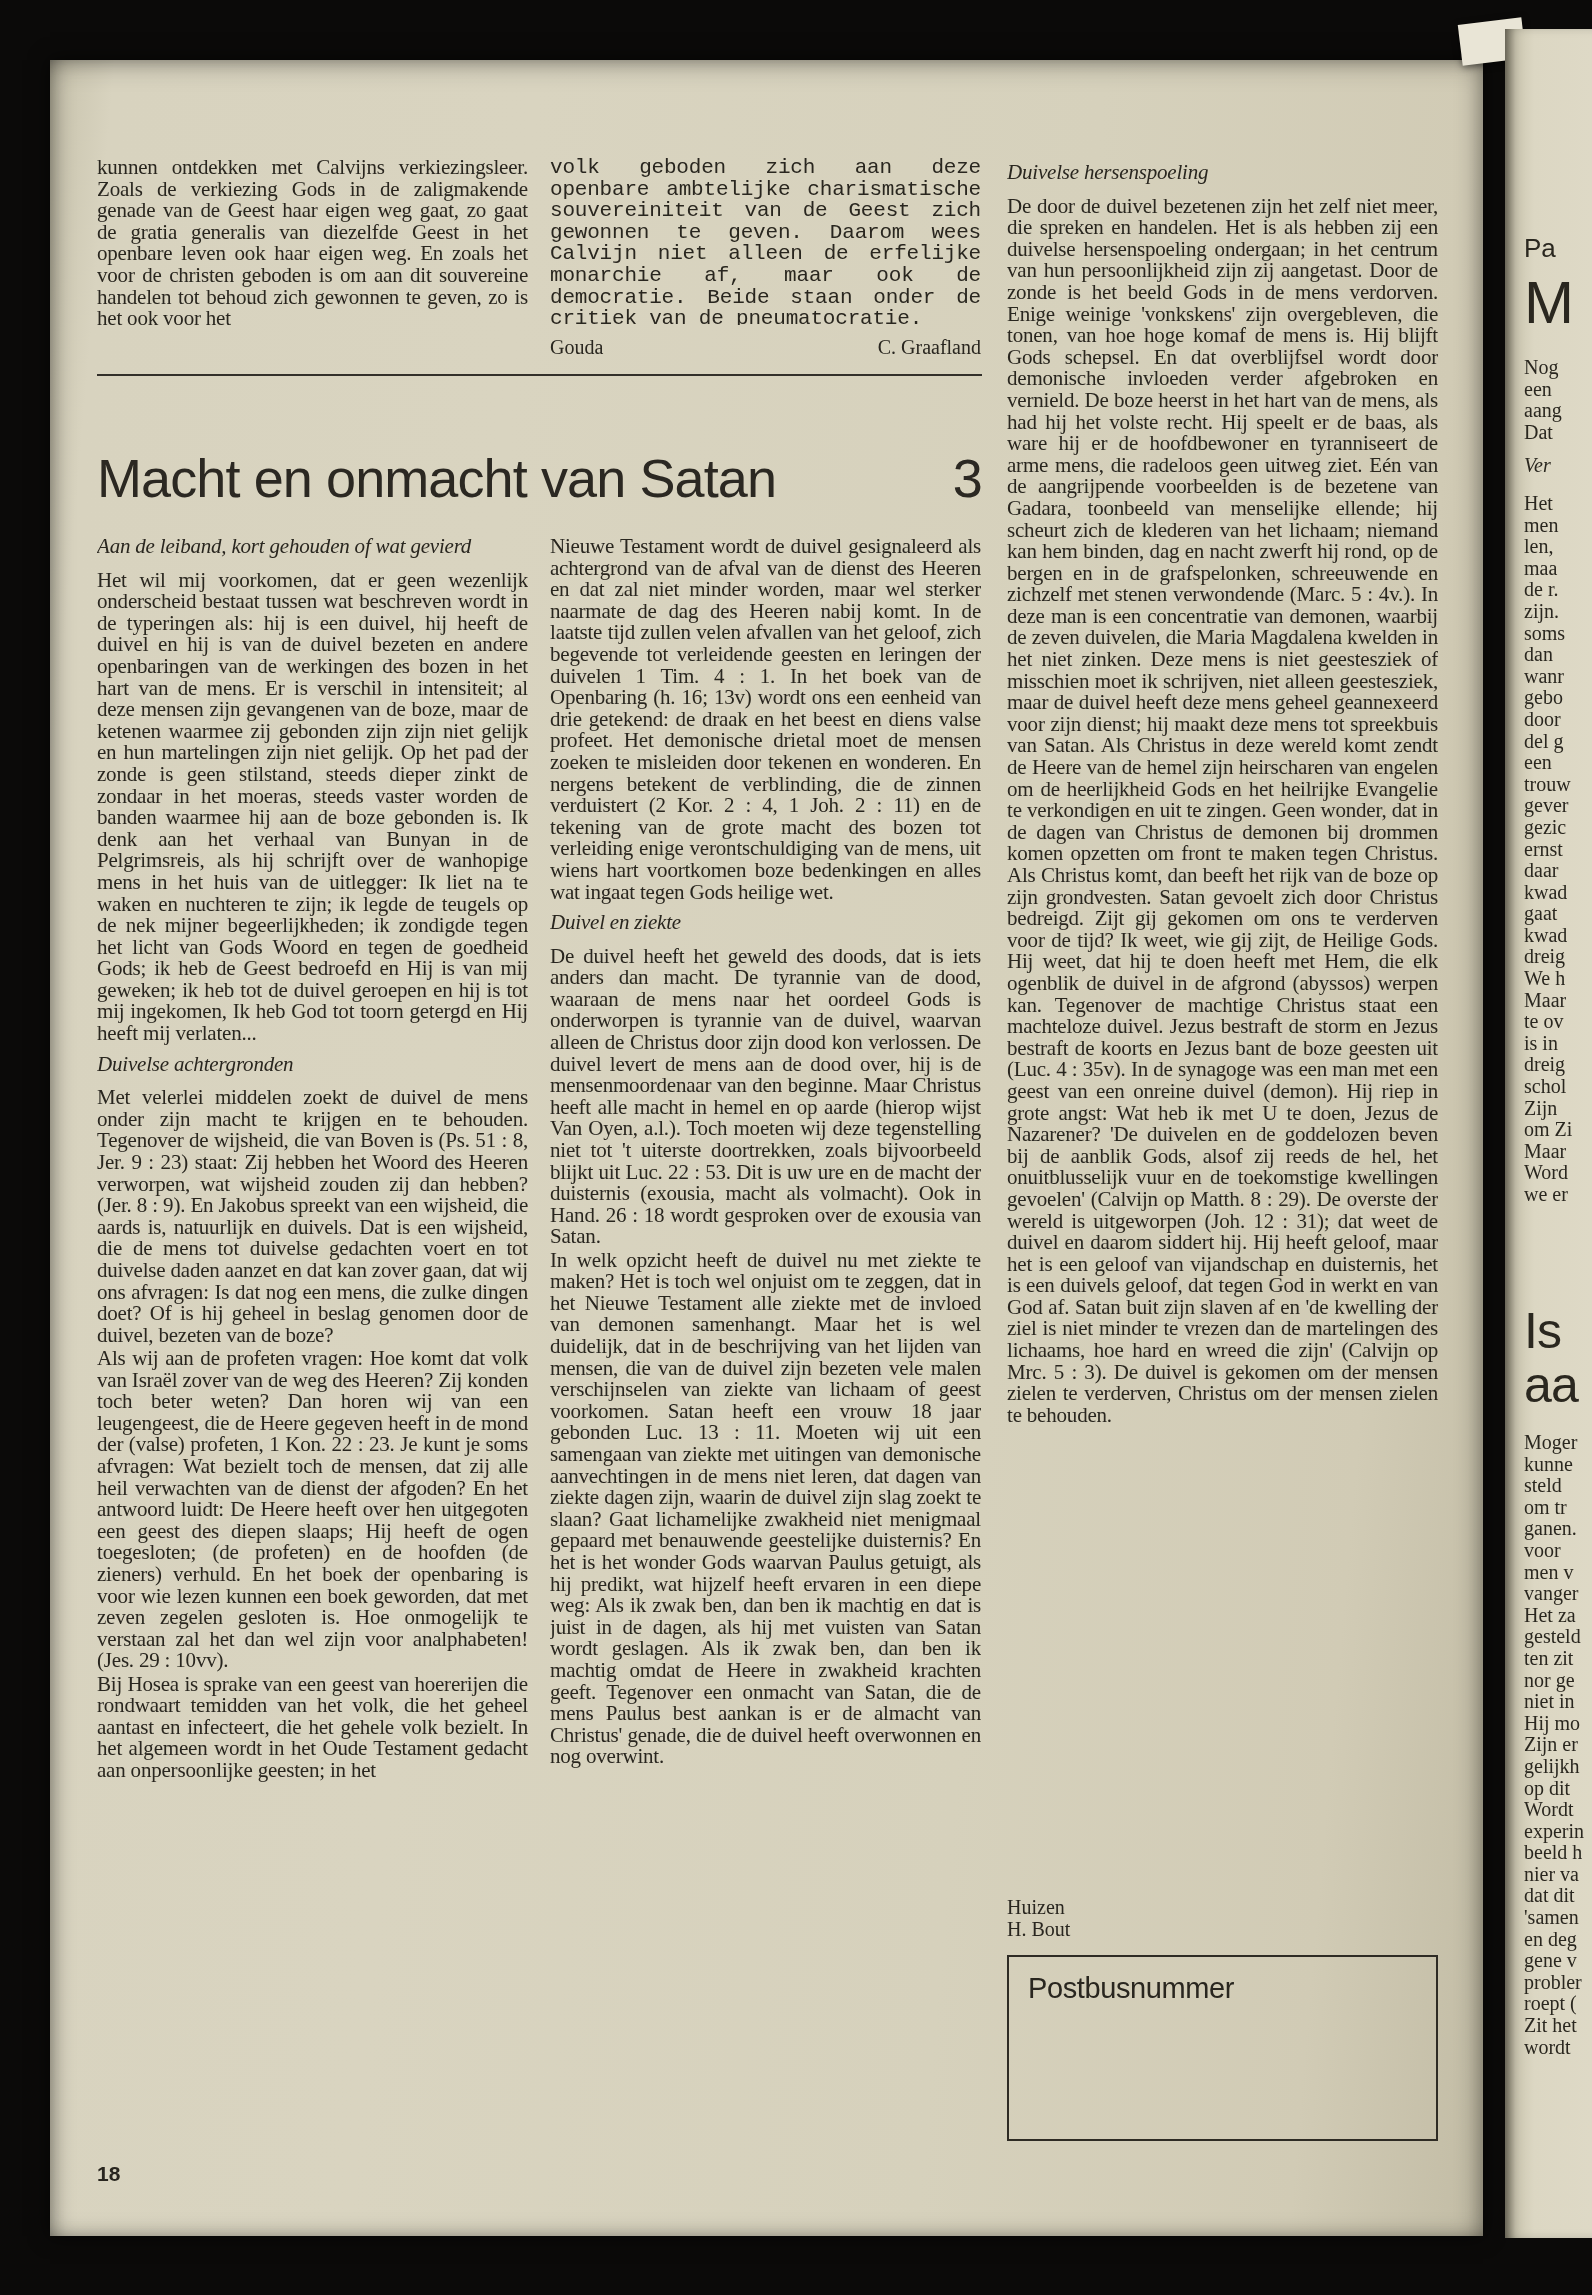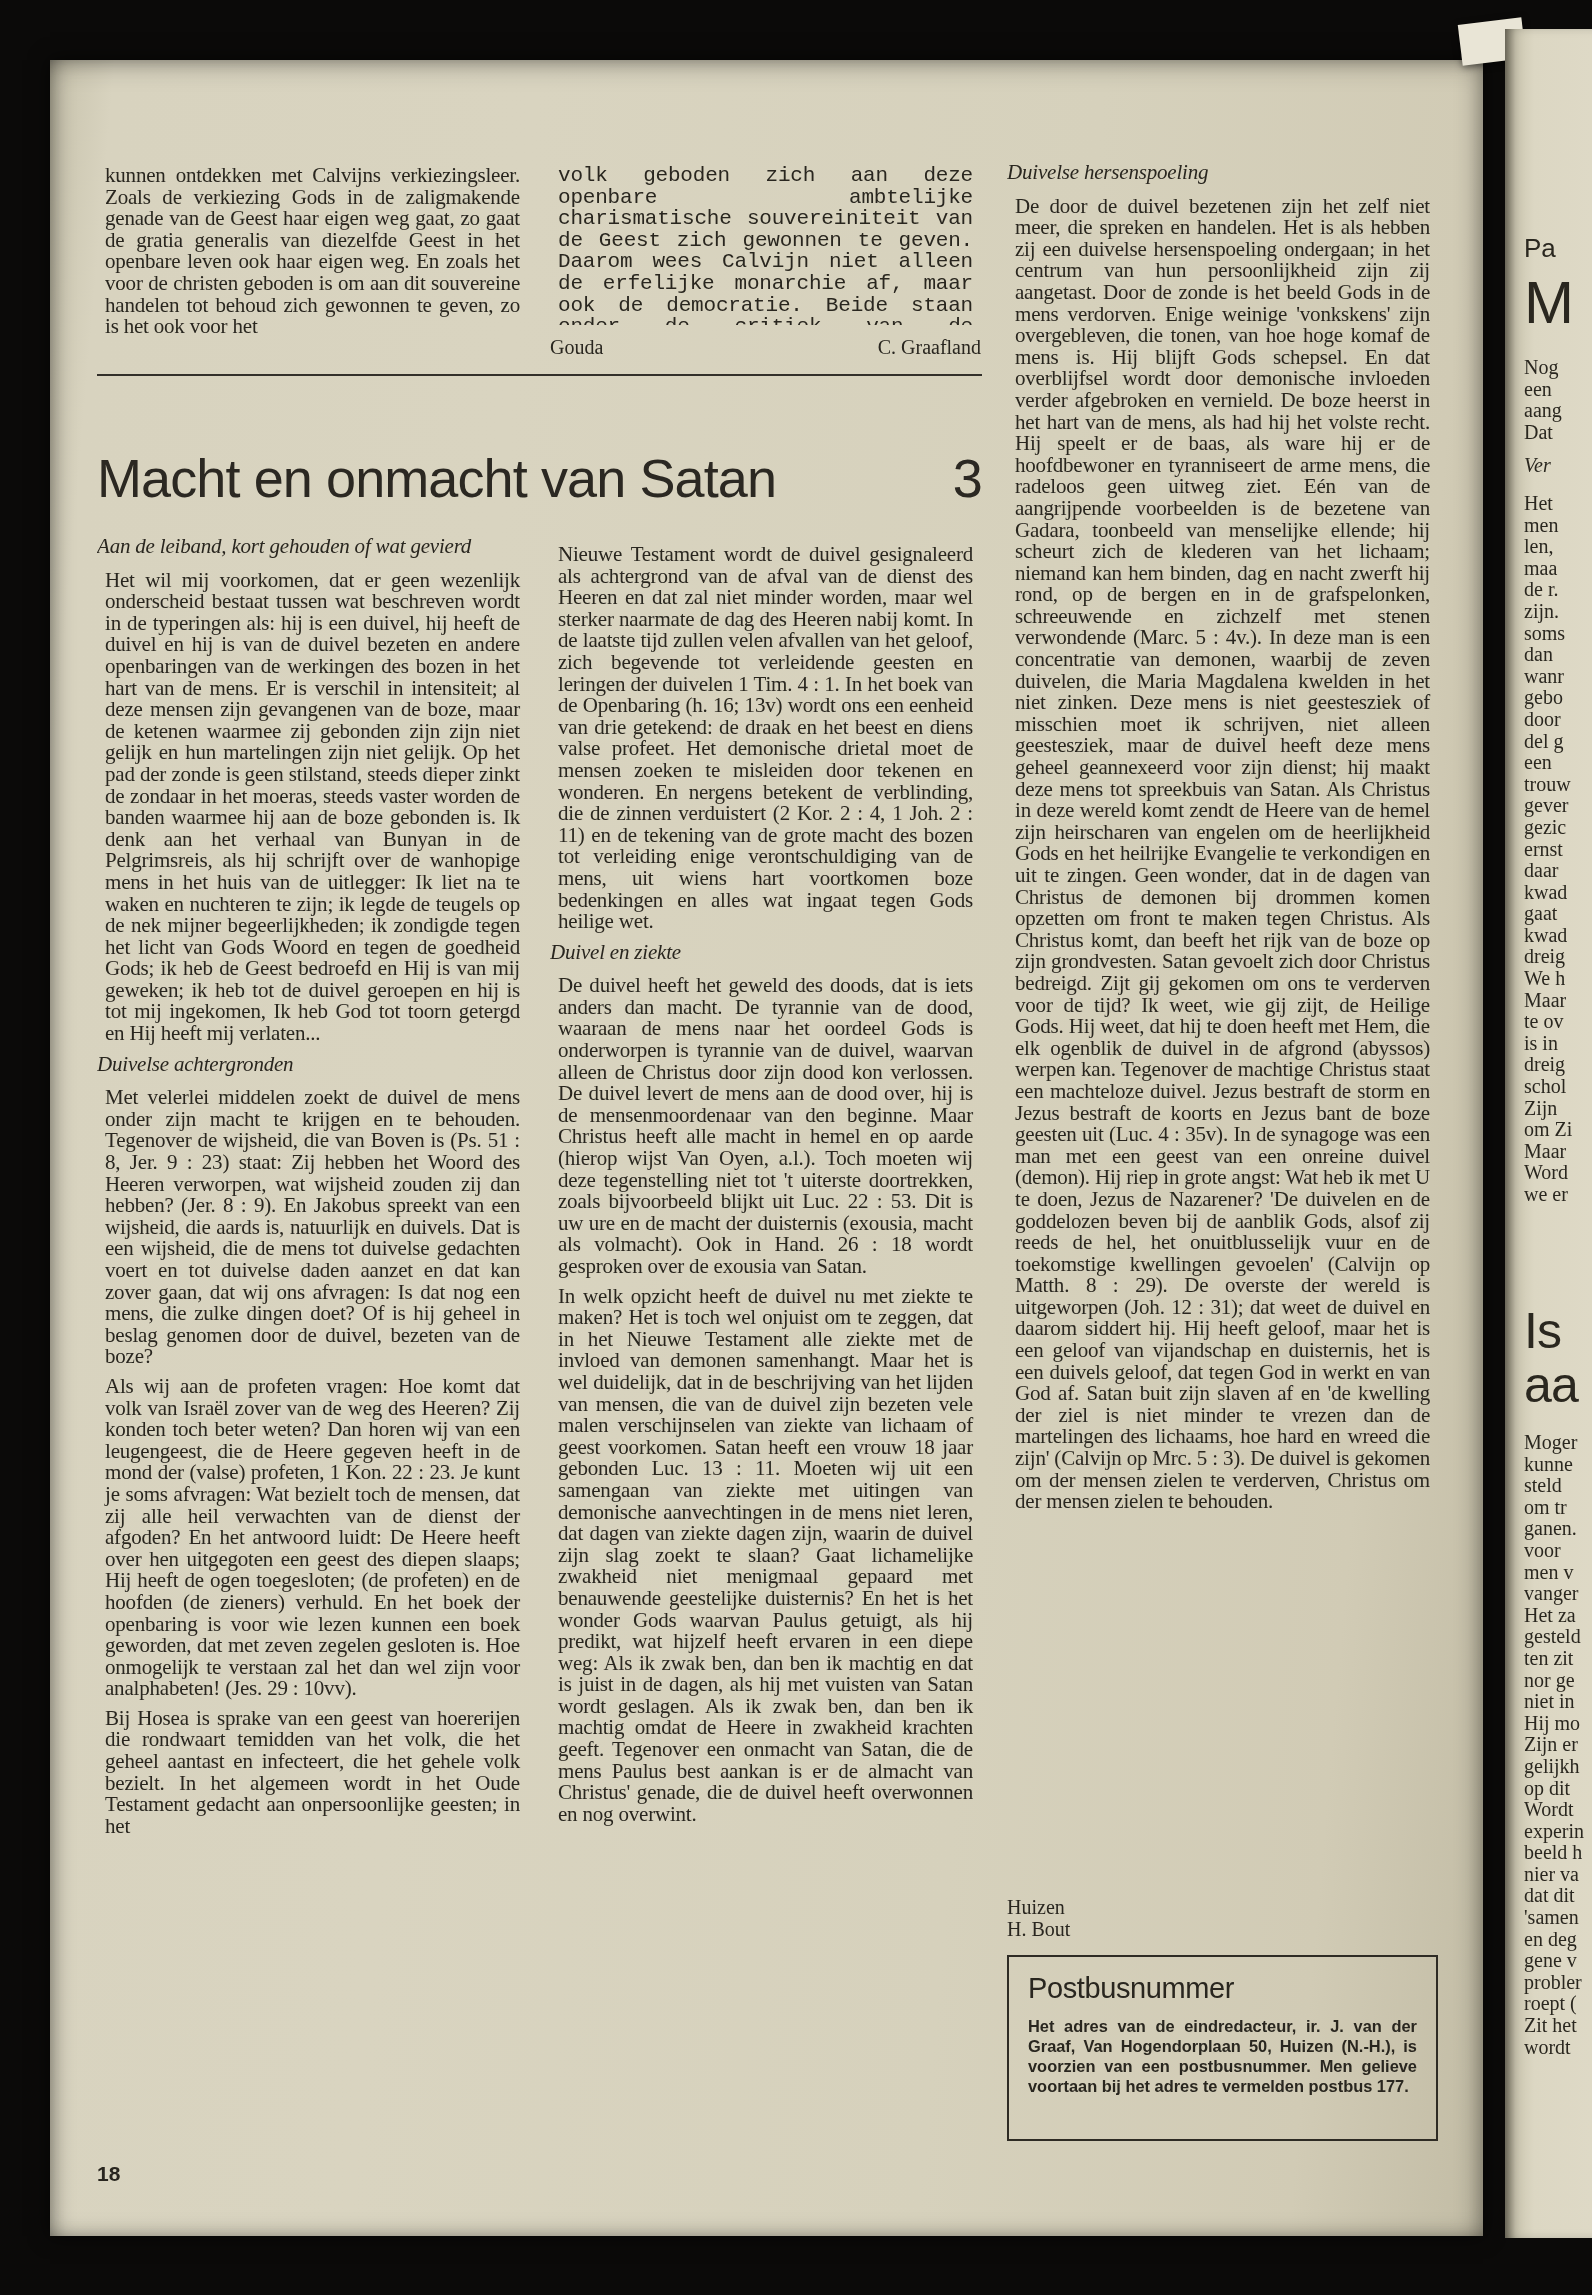--- a/index.html
+++ b/index.html
@@ -26,21 +26,21 @@
     color: #29261f;
   }
 
   .col {
     position: absolute; width: 431px;
     font-size: 21px; line-height: 21.6px;
     text-align: justify;
     overflow: hidden;
     letter-spacing: -0.2px;
   }
-  .col p { margin: 8px; }
+  .col p { margin: 0; }
   .col p + p { margin-top: 1.7px; }
 
   .subhead {
     font-style: italic;
     margin: 0 0 12px 0;
     text-align: left;
   }
   .subhead.mt { margin-top: 9px; }
 
   .tcol1 { left: 47px;  top: 97px; height: 207px; }
@@ -168,21 +168,20 @@
     <div class="subhead">Duivelse hersenspoeling</div>
     <p>De door de duivel bezetenen zijn het zelf niet meer, die spreken en handelen. Het is als hebben zij een duivelse hersenspoeling ondergaan; in het centrum van hun persoonlijkheid zijn zij aangetast. Door de zonde is het beeld Gods in de mens verdorven. Enige weinige 'vonkskens' zijn overgebleven, die tonen, van hoe hoge komaf de mens is. Hij blijft Gods schepsel. En dat overblijfsel wordt door demonische invloeden verder afgebroken en vernield. De boze heerst in het hart van de mens, als had hij het volste recht. Hij speelt er de baas, als ware hij er de hoofdbewoner en tyranniseert de arme mens, die radeloos geen uitweg ziet. Eén van de aangrijpende voorbeelden is de bezetene van Gadara, toonbeeld van menselijke ellende; hij scheurt zich de klederen van het lichaam; niemand kan hem binden, dag en nacht zwerft hij rond, op de bergen en in de grafspelonken, schreeuwende en zichzelf met stenen verwondende (Marc. 5 : 4v.). In deze man is een concentratie van demonen, waarbij de zeven duivelen, die Maria Magdalena kwelden in het niet zinken. Deze mens is niet geestesziek of misschien moet ik schrijven, niet alleen geestesziek, maar de duivel heeft deze mens geheel geannexeerd voor zijn dienst; hij maakt deze mens tot spreekbuis van Satan. Als Christus in deze wereld komt zendt de Heere van de hemel zijn heirscharen van engelen om de heerlijkheid Gods en het heilrijke Evangelie te verkondigen en uit te zingen. Geen wonder, dat in de dagen van Christus de demonen bij drommen komen opzetten om front te maken tegen Christus. Als Christus komt, dan beeft het rijk van de boze op zijn grondvesten. Satan gevoelt zich door Christus bedreigd. Zijt gij gekomen om ons te verderven voor de tijd? Ik weet, wie gij zijt, de Heilige Gods. Hij weet, dat hij te doen heeft met Hem, die elk ogenblik de duivel in de afgrond (abyssos) werpen kan. Tegenover de machtige Christus staat een machteloze duivel. Jezus bestraft de storm en Jezus bestraft de koorts en Jezus bant de boze geesten uit (Luc. 4 : 35v). In de synagoge was een man met een geest van een onreine duivel (demon). Hij riep in grote angst: Wat heb ik met U te doen, Jezus de Nazarener? 'De duivelen en de goddelozen beven bij de aanblik Gods, alsof zij reeds de hel, het onuitblusselijk vuur en de toekomstige kwellingen gevoelen' (Calvijn op Matth. 8 : 29). De overste der wereld is uitgeworpen (Joh. 12 : 31); dat weet de duivel en daarom siddert hij. Hij heeft geloof, maar het is een geloof van vijandschap en duisternis, het is een duivels geloof, dat tegen God in werkt en van God af. Satan buit zijn slaven af en 'de kwelling der ziel is niet minder te vrezen dan de martelingen des lichaams, hoe hard en wreed die zijn' (Calvijn op Mrc. 5 : 3). De duivel is gekomen om der mensen zielen te verderven, Christus om der mensen zielen te behouden.</p>
   </div>
   <div class="sigrow sig2">
     <span>Huizen</span>
     <span>H. Bout</span>
   </div>
 
   <div class="postbox">
     <div class="postbox-title">Postbusnummer</div>
-    <p class="postbox-body">Het adres van de eindredacteur, ir. J. van der Graaf, Van Hogendorplaan 50, Huizen (N.-H.), is voorzien van een postbusnummer. Men gelieve voortaan bij het adres te vermelden postbus 177.</p>
   </div>
 
   <div class="pagenum">18</div>
 </div>
 
 <div class="sliver"></div>
 
 <div class="page-right">
   <div class="rp rp-kicker">Pa</div>
   <div class="rp rp-head1">M</div>

